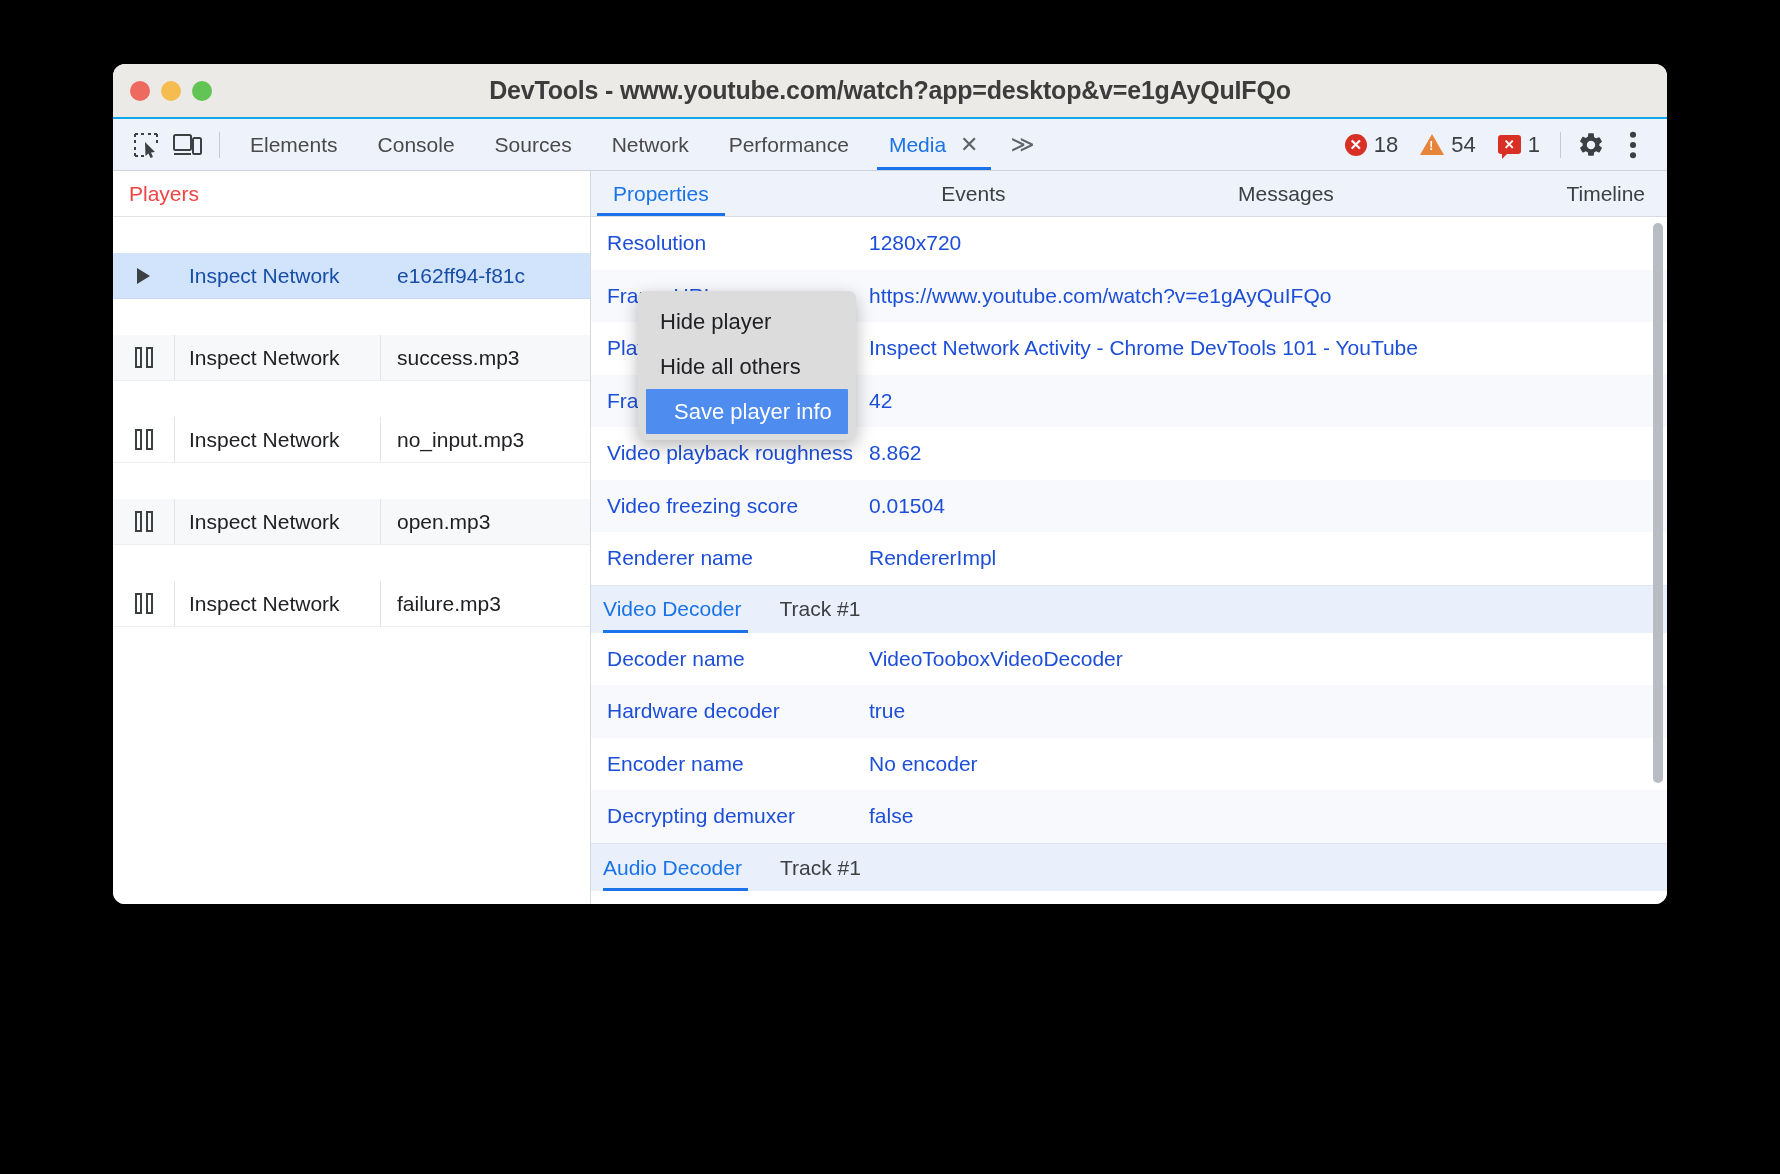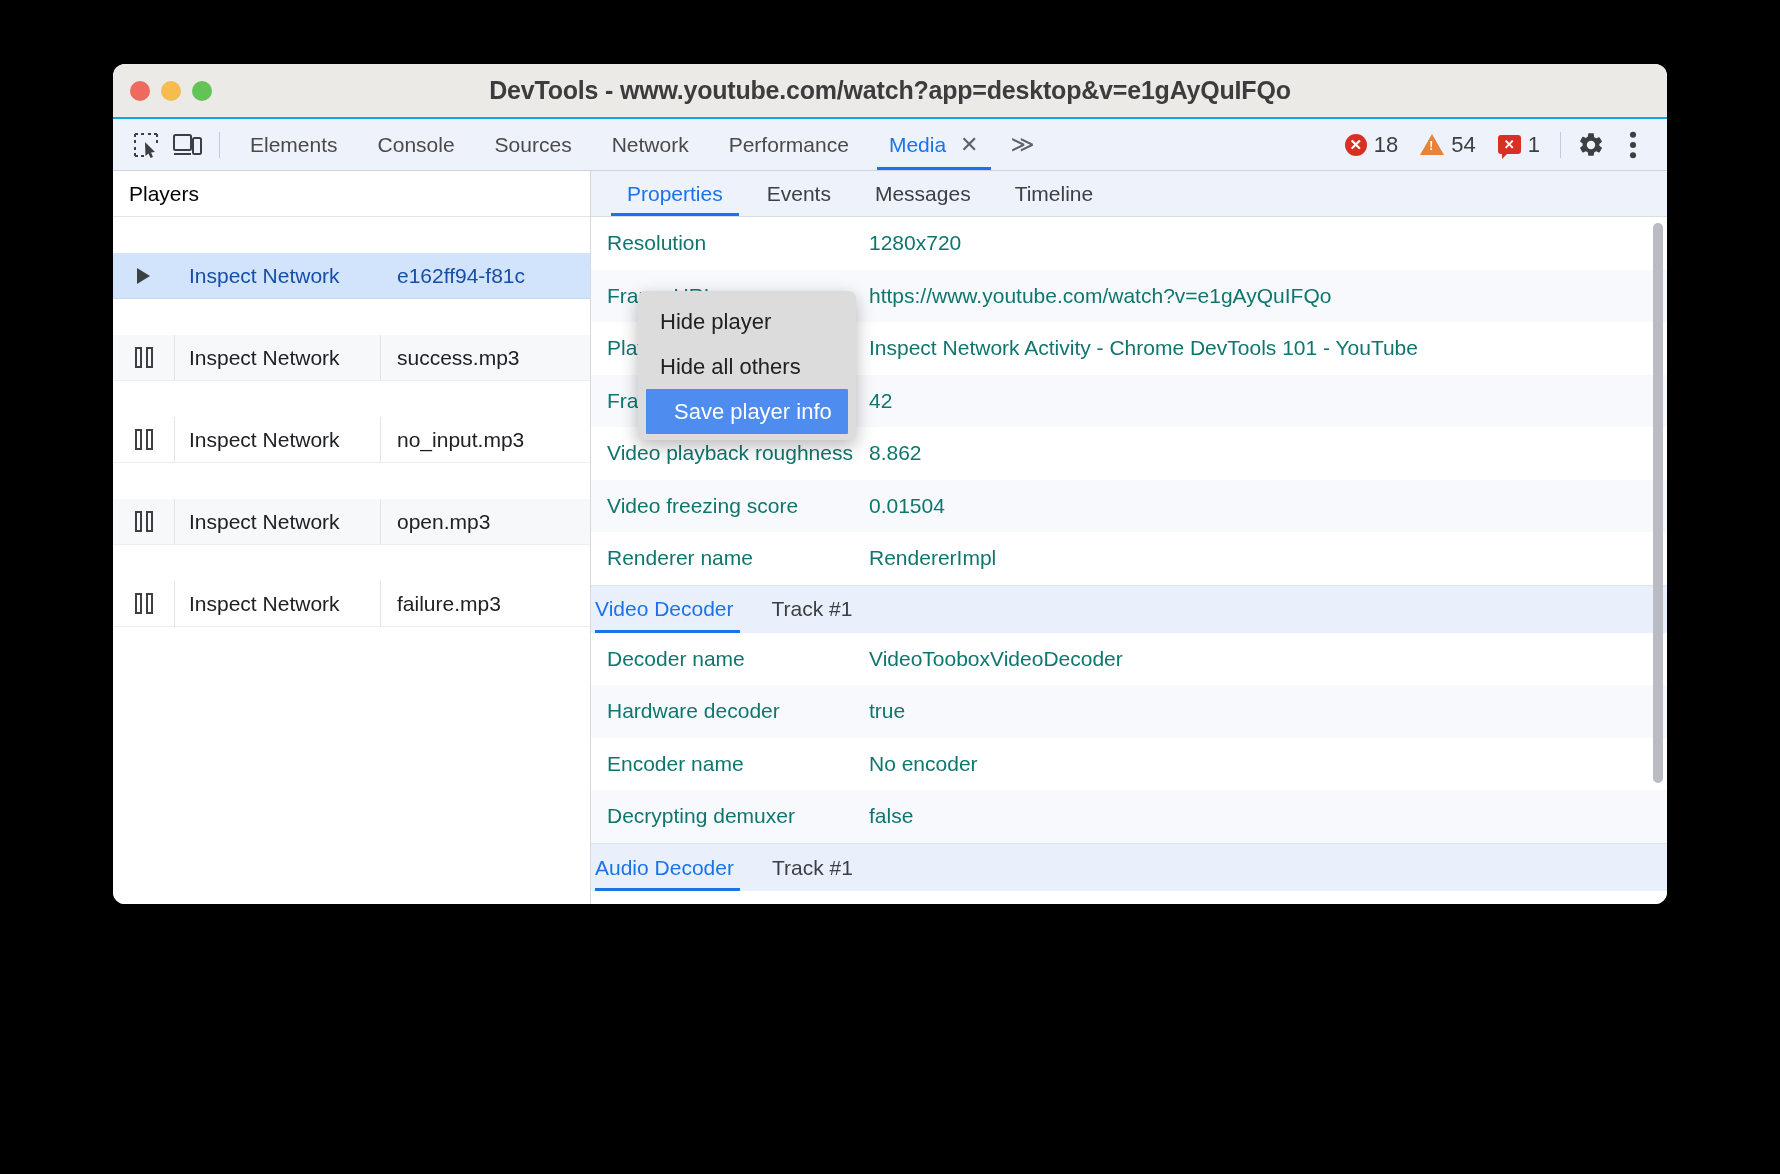--- a/index.html
+++ b/index.html
@@ -158,21 +158,21 @@
     width: 478px;
     background: #ffffff;
     border-right: 1px solid #d5d8dd;
     display: flex; flex-direction: column;
   }
   .players-header {
     height: 46px;
     display: flex; align-items: center;
     padding-left: 16px;
     font-size: 21px;
-    color: #000000;
+    color: #ef4444;
     border-bottom: 1px solid #e2e4e8;
     background: #fff;
   }
   .player-row {
     display: flex;
     align-items: center;
     height: 46px;
     font-size: 21px;
     color: #202124;
     border-bottom: 1px solid #eceef1;
@@ -210,22 +210,22 @@
   .tri { width: 0; height: 0; border-left: 13px solid #3c4043; border-top: 8px solid transparent; border-bottom: 8px solid transparent; }
   .pause { display: flex; gap: 4px; }
   .pause span { display:block; width: 7px; height: 21px; border: 2px solid #3c4043; }
 
   
   .right-panel { flex: 1; display: flex; flex-direction: column; background: #fff; position: relative; }
   .subtabs {
     height: 46px;
     background: #eef2fa;
     display: flex; align-items: center;
-    padding-left: 14px;
     border-bottom: 1px solid #d7dce6;
+    justify-content: space-between;
   }
   .subtab {
     position: relative;
     height: 100%;
     display: flex; align-items: center;
     padding: 0 22px;
     font-size: 21px;
     color: #3c4043;
   }
   .subtab.active { color: #1a73e8; }
@@ -235,37 +235,37 @@
     height: 3px; background: #1a73e8;
   }
   .prop-scroll {
     flex: 1;
     overflow: hidden;
     position: relative;
   }
   .prop-row {
     display: flex;
     font-size: 21px;
-    color: #0f766e;
+    color: #1d4ed8;
     padding: 10px 0 10px 16px;
     align-items: flex-start;
     line-height: 1.55;
   }
   .prop-row.alt { background: #f7f9fc; }
   .prop-key {
     width: 262px;
     flex: 0 0 262px;
     padding-right: 6px;
   }
   .prop-val { flex: 1; padding-right: 30px; word-break: break-word; }
   .section-tabs {
     display: flex;
     align-items: center;
     background: #eaf0fb;
-    padding-left: 4px;
+    padding-left: 12px;
     height: 48px;
     border-top: 1px solid #dfe5f0;
   }
   .sec-tab {
     position: relative;
     height: 100%;
     display: flex; align-items: center;
     padding: 0 16px 0 0;
     margin-right: 22px;
     font-size: 21px;

